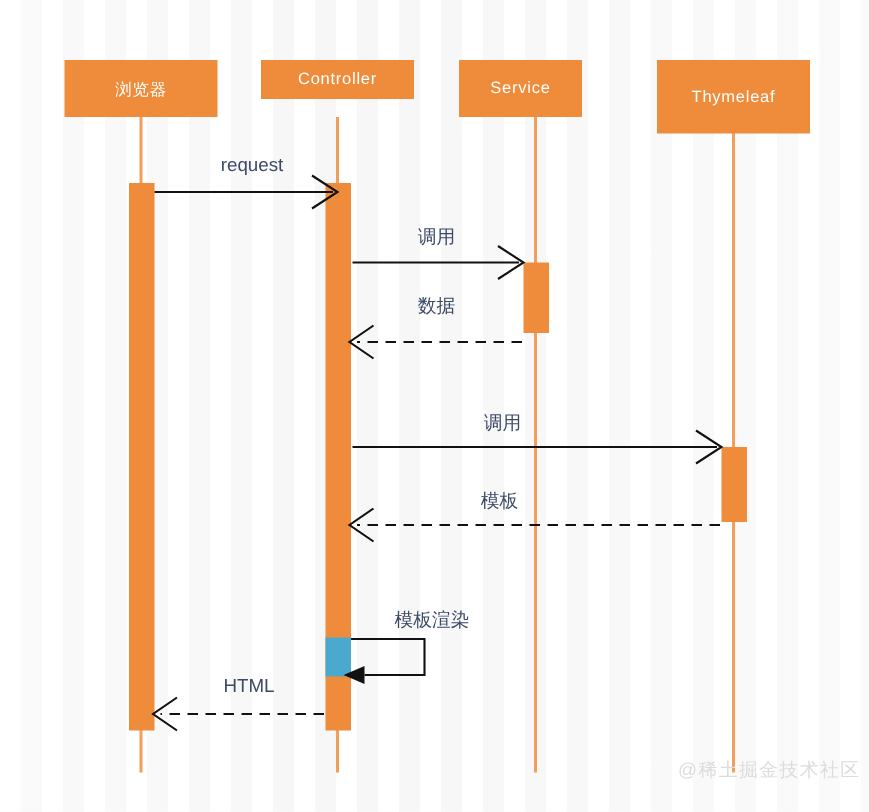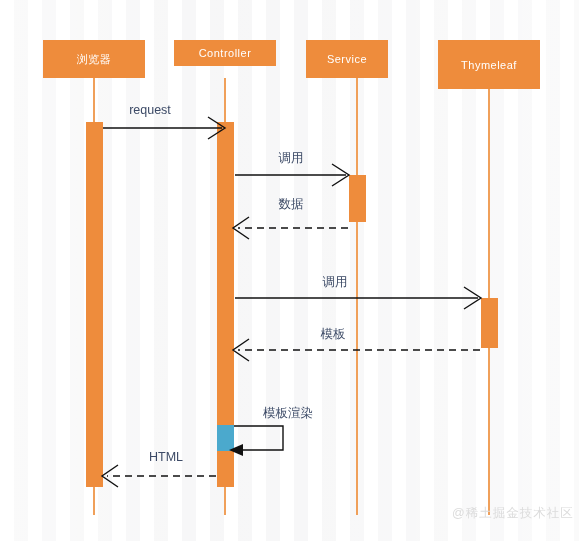--- a/index.html
+++ b/index.html
@@ -139,21 +139,21 @@
       <polyline points="234,426 283,426 283,450 243,450" fill="none" stroke="#111111" stroke-width="1.4"></polyline>
       <polygon points="243,444 229,450 243,456" fill="#111111"></polygon>
     </g>
 
     <g>
       <line x1="216" y1="476" x2="107" y2="476" stroke="#111111" stroke-width="1.4" stroke-dasharray="7,5"></line>
       <polyline points="118,465 102,476 118,487" fill="none" stroke="#111111" stroke-width="1.4"></polyline>
     </g>
   </svg>
 
-  <div class="msg-label" style="left:150px; top:103px;">request</div>
+  <div class="msg-label" style="left:168px; top:103px;">request</div>
   <div class="msg-label" style="left:291px; top:150px;">调用</div>
   <div class="msg-label" style="left:291px; top:196px;">数据</div>
   <div class="msg-label" style="left:335px; top:274px;">调用</div>
   <div class="msg-label" style="left:333px; top:326px;">模板</div>
   <div class="msg-label" style="left:288px; top:405px;">模板渲染</div>
   <div class="msg-label" style="left:166px; top:450px;">HTML</div>
 
   <div class="watermark" style="left:452px; top:505px;">@稀土掘金技术社区</div>
 </div>
 

